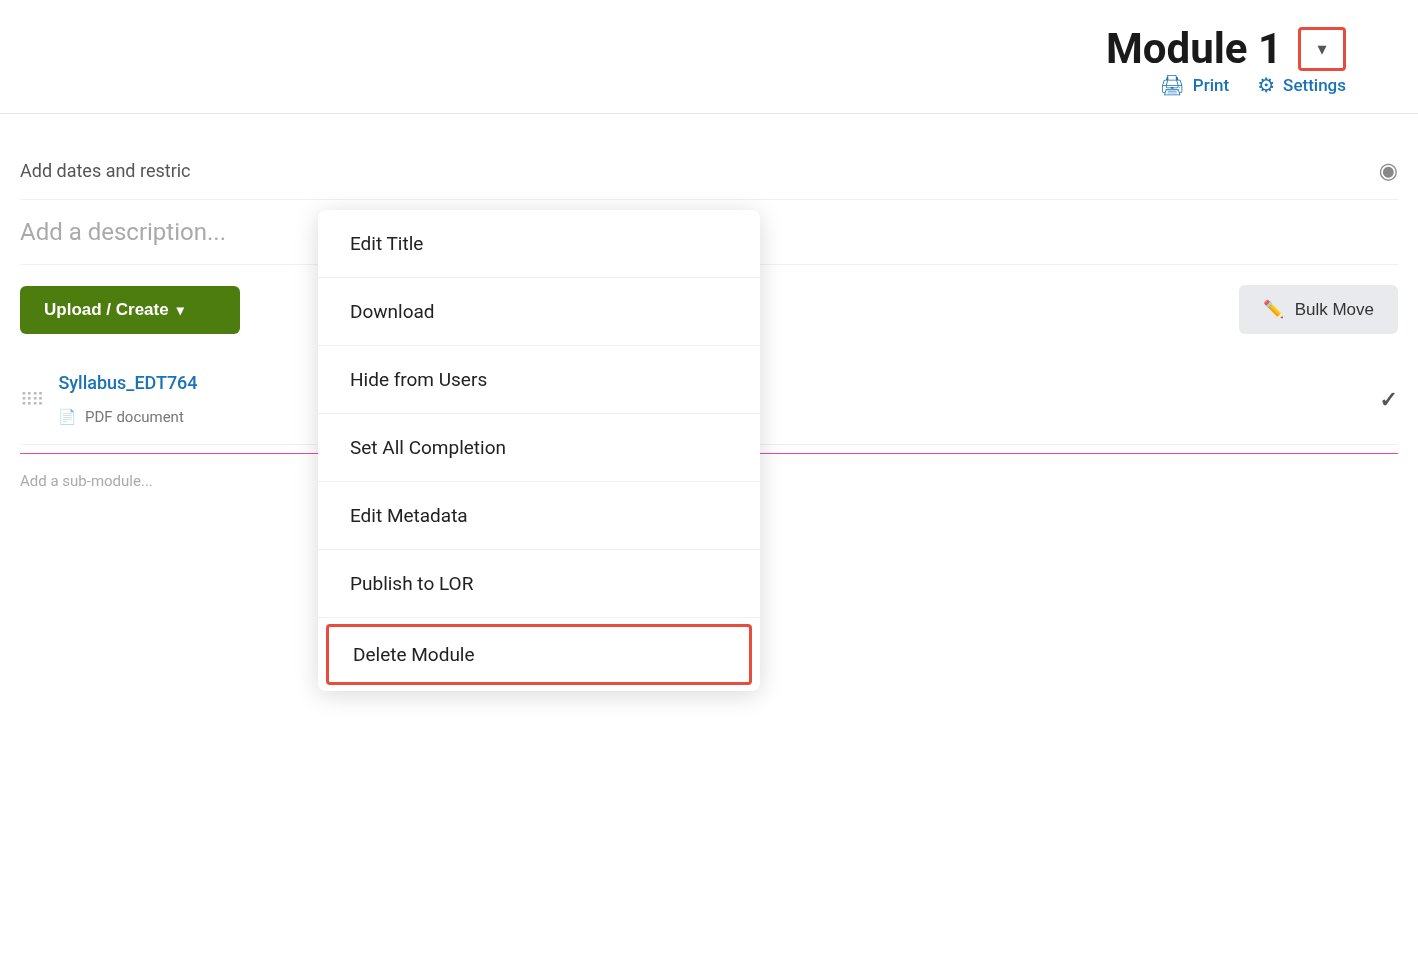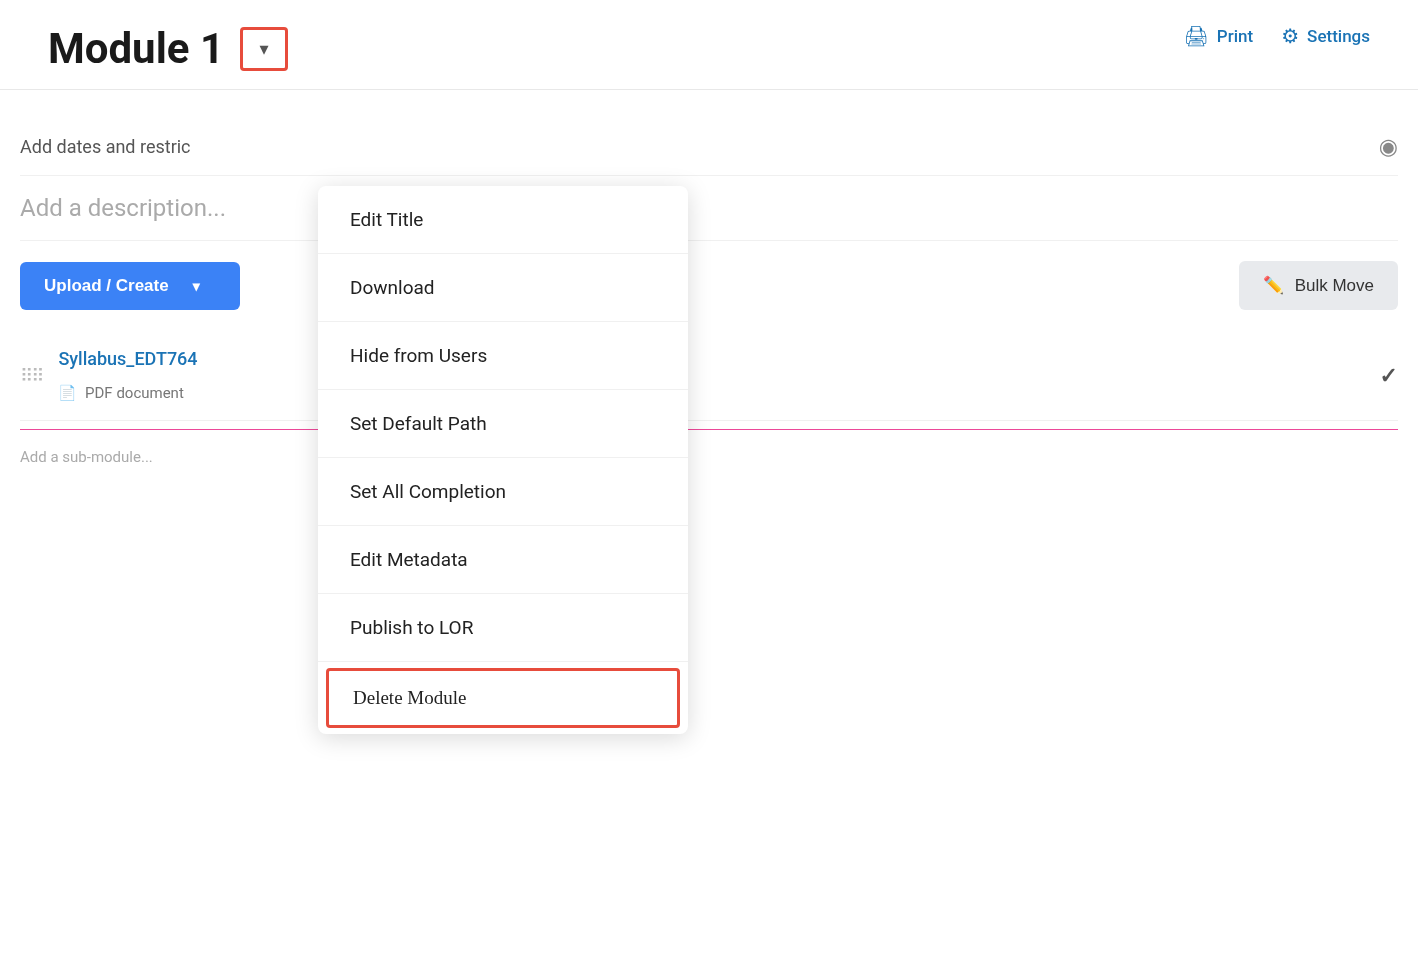--- a/index.html
+++ b/index.html
@@ -9,24 +9,25 @@
       color: #333;
       width: 1418px;
       min-height: 964px;
       position: relative;
       overflow: hidden;
     }
 
     
     .page-header {
       display: flex;
-      align-items: flex-start;
+      align-items: flex-end;
       justify-content: space-between;
-      padding: 24px 48px 16px 48px;
+      padding: 24px 72px 16px 48px;
       border-bottom: 1px solid #e8e8e8;
+      flex-direction: column;
     }
 
     .header-left {
       display: flex;
       align-items: center;
       gap: 16px;
     }
 
     .module-title {
       font-size: 42px;
@@ -104,30 +105,30 @@
 
     .actions-row {
       display: flex;
       align-items: center;
       gap: 16px;
       padding: 20px 0;
       position: relative;
     }
 
     .upload-create-btn {
-      background: #3b82f6;
+      background: #4d7c0f;
       color: #fff;
       border: none;
       border-radius: 6px;
       padding: 14px 24px;
       font-size: 17px;
       font-weight: 600;
       display: flex;
       align-items: center;
-      gap: 24px;
+      gap: 8px;
       cursor: pointer;
       min-width: 220px;
     }
 
     .upload-create-btn .chevron {
       font-size: 14px;
     }
 
     .bulk-edit-btn {
       background: #e8eaed;
@@ -195,40 +196,39 @@
       color: #aaa;
       border-top: 1px solid #ec4899;
       margin-top: 8px;
     }
 
     
     .dropdown-menu {
       position: absolute;
       top: 96px;
       left: 318px;
-      width: 370px;
+      width: 442px;
       background: #fff;
       border-radius: 8px;
       box-shadow: 0 4px 24px rgba(0,0,0,0.15);
       z-index: 100;
       overflow: hidden;
     }
 
     .dropdown-item {
       padding: 22px 32px;
       font-size: 19px;
       color: #222;
       cursor: pointer;
       border-bottom: 1px solid #f0f0f0;
       transition: background 0.1s;
     }
 
     .dropdown-item:last-child {
       border-bottom: none;
-      font-family: Liberation Serif, serif;
     }
 
     .dropdown-item.highlighted {
       border: 3px solid #e74c3c;
       border-radius: 4px;
       margin: 6px 8px;
       padding: 16px 24px;
     }
   </style>
 </head>
@@ -291,23 +291,20 @@
     <div class="dropdown-item">
       <span>Edit Title</span>
     </div>
     <div class="dropdown-item">
       <span>Download</span>
     </div>
     <div class="dropdown-item">
       <span>Hide from Users</span>
     </div>
     <div class="dropdown-item">
-      <span>Set Default Path</span>
-    </div>
-    <div class="dropdown-item">
       <span>Set All Completion</span>
     </div>
     <div class="dropdown-item">
       <span>Edit Metadata</span>
     </div>
     <div class="dropdown-item">
       <span>Publish to LOR</span>
     </div>
     <div class="dropdown-item highlighted">
       <span>Delete Module</span>

